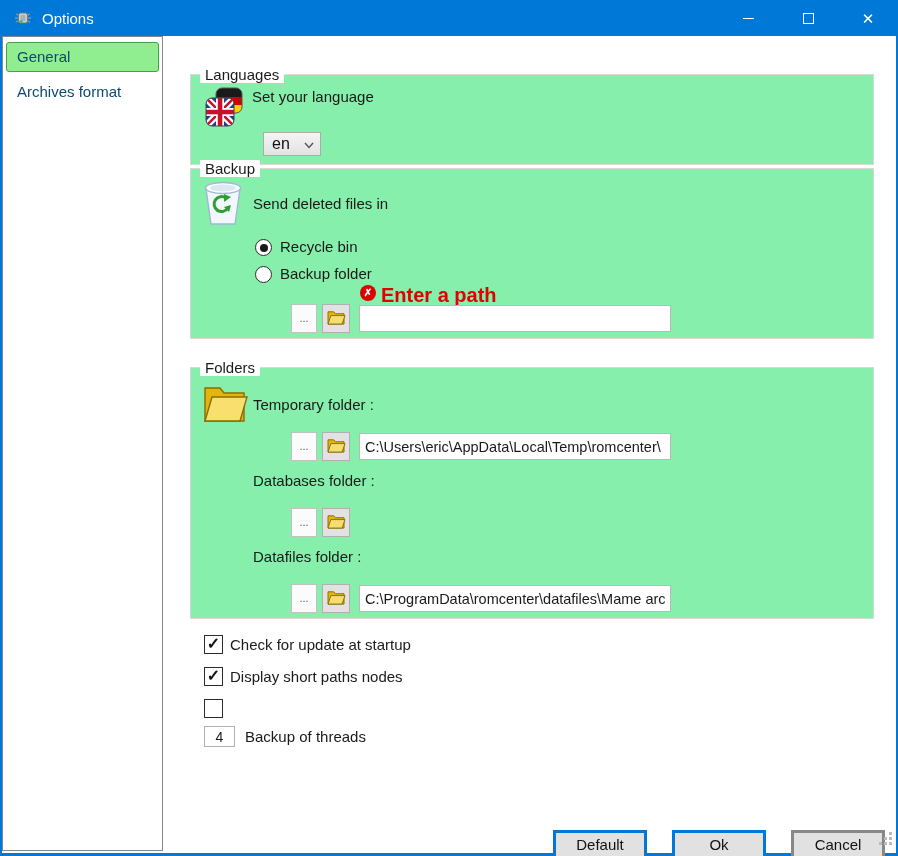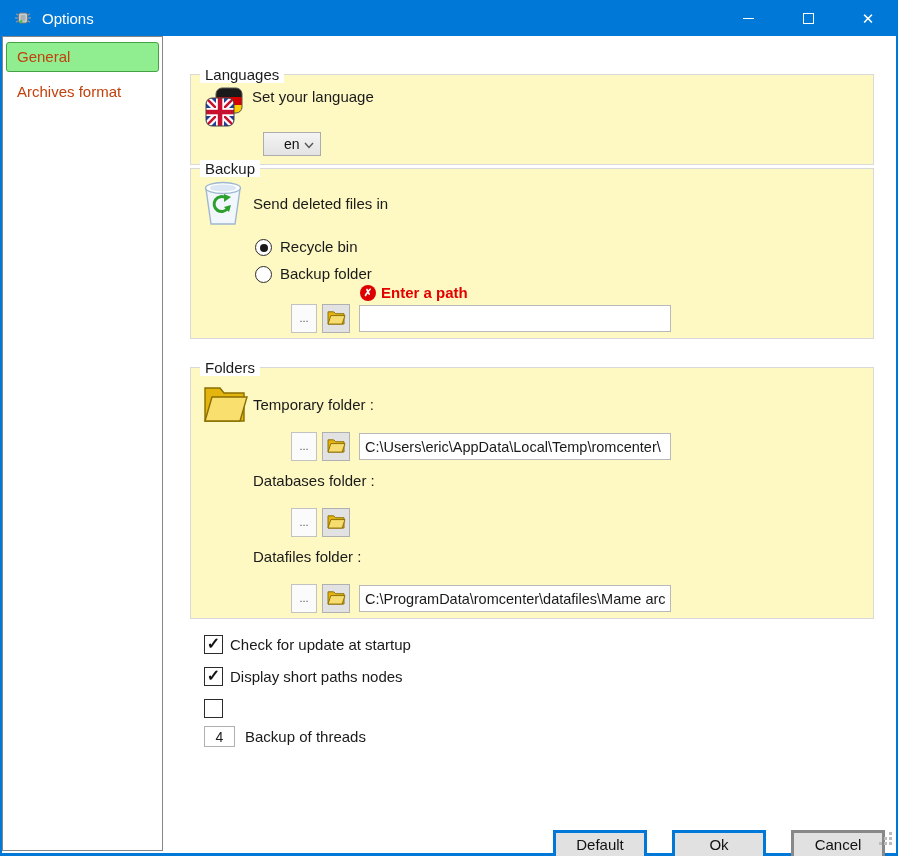--- a/index.html
+++ b/index.html
@@ -10,48 +10,48 @@
   .titlebar{position:absolute;left:-2px;top:0;width:898px;height:36px;background:#0078d7;display:flex;align-items:center;}
   .app-icon{margin-left:12px;width:22px;height:22px;display:flex;align-items:center;justify-content:center;}
   .tb-title{color:#fff;font-size:15px;margin-left:8px;}
   .win-controls{position:absolute;right:0;top:0;height:36px;display:flex;}
   .win-btn{width:60px;height:36px;display:flex;align-items:center;justify-content:center;color:#fff;font-size:14px;cursor:default;}
   .min-glyph{display:block;width:11px;height:1px;background:#fff;}
   .max-glyph{display:block;width:11px;height:11px;border:1px solid #fff;box-sizing:border-box;}
   .close-glyph{font-size:15px;line-height:15px;}
   
   .sidebar{position:absolute;left:0;top:36px;width:159px;height:813px;background:#fff;border:1px solid #82878c;}
-  .side-item{height:28px;margin:5px 3px 4px 3px;line-height:28px;padding-left:10px;font-size:15px;color:#c2410c;
+  .side-item{height:28px;margin:5px 3px 4px 3px;line-height:28px;padding-left:10px;font-size:15px;color:#0c4a6e;
              border:1px solid transparent;border-radius:3px;cursor:default;}
   .side-item.selected{background:#90ee90;border-color:#44a244;}
   
-  .group{position:absolute;border:1px solid #d9d9d9;background:#fef9c3;}
+  .group{position:absolute;border:1px solid #d9d9d9;background:#86efac;}
   .group-label{position:absolute;top:-9px;left:9px;background:#fff;padding:0 5px;font-size:15px;color:#1b1b1b;}
   .caption{position:absolute;font-size:15px;color:#1a1a1a;}
   
   .browse-btn{position:absolute;width:26px;height:29px;box-sizing:border-box;background:#fbfbfb;border:1px solid #c2c2c2;
               font-size:11px;color:#555;text-align:center;line-height:26px;cursor:default;}
   .folder-btn{position:absolute;width:28px;height:29px;box-sizing:border-box;background:#e2e2e2;border:1px solid #b0b0b0;
               display:flex;align-items:center;justify-content:center;cursor:default;}
   .path-input{position:absolute;width:312px;height:27px;box-sizing:border-box;border:1px solid #b9b9b9;background:#fff;
               font-family:"Liberation Sans",sans-serif;font-size:14.5px;color:#1a1a1a;padding:0 5px;outline:none;}
   
   .radio{position:absolute;width:17px;height:17px;box-sizing:border-box;border:1.5px solid #2b2b2b;border-radius:50%;
          background:#fff;display:flex;align-items:center;justify-content:center;}
   .radio .dot{width:8px;height:8px;border-radius:50%;background:#1a1a1a;}
   .checkbox{position:absolute;width:19px;height:19px;box-sizing:border-box;border:1.5px solid #2b2b2b;background:#fff;
             font-size:16px;line-height:16px;text-align:center;color:#111;font-weight:bold;}
   
   .error-icon{position:absolute;width:16px;height:16px;border-radius:50%;background:#dd0000;color:#fff;font-size:10px;
               font-weight:bold;text-align:center;line-height:16px;}
-  .error-text{position:absolute;font-size:15px;font-weight:bold;color:#e30000;}
+  .error-text{position:absolute;font-size:20px;font-weight:bold;color:#e30000;}
   
   .combo{position:absolute;width:58px;height:24px;box-sizing:border-box;border:1px solid #acacac;
          background:linear-gradient(#f4f4f4,#e3e3e3);display:flex;align-items:center;cursor:default;}
-  .combo-value{font-size:14px;color:#111;margin-left:20px;flex:1;}
+  .combo-value{font-size:16px;color:#111;margin-left:8px;flex:1;}
   .combo-chevron{margin-right:6px;}
   
   .threads-input{position:absolute;width:31px;height:21px;box-sizing:border-box;border:1px solid #b0b0b0;text-align:center;
                  font-family:"Liberation Sans",sans-serif;font-size:14px;color:#1a1a1a;outline:none;padding:0;}
   
   .btn{position:absolute;width:94px;height:34px;box-sizing:border-box;background:#e1e1e1;border:3px solid #701a75;
        font-size:15px;color:#111;text-align:center;line-height:23px;cursor:default;margin-top:12px;}
   .btn.accent{border-color:#0078d7;}
   .btn.gray{border-color:#888;}
   .resize-grip{position:absolute;right:3px;bottom:3px;}

